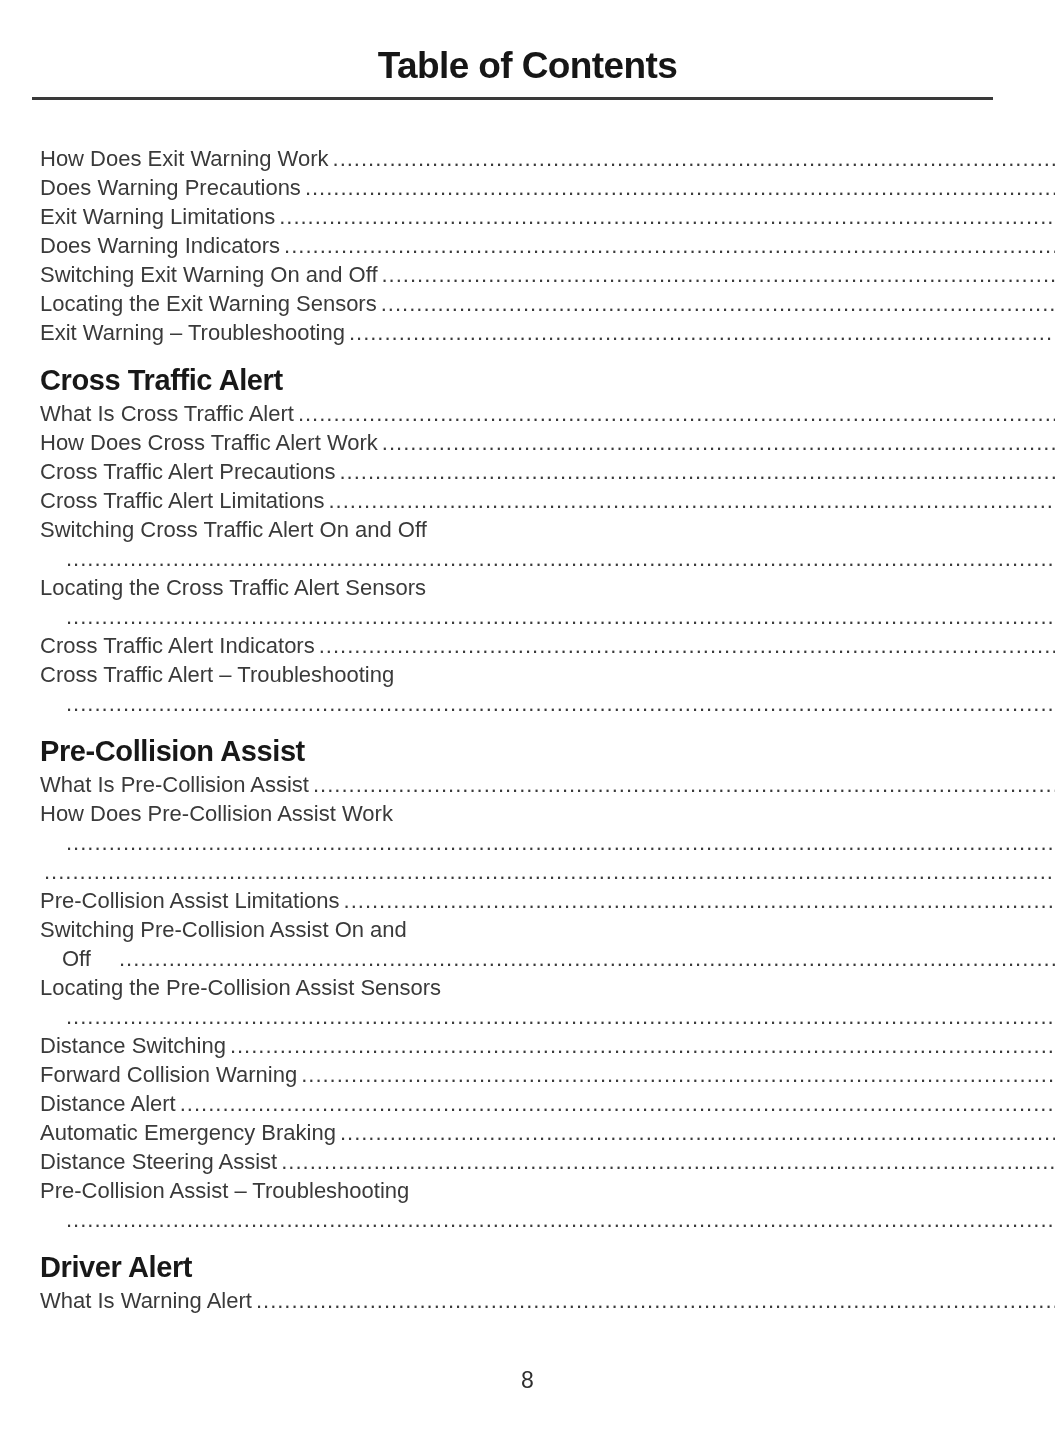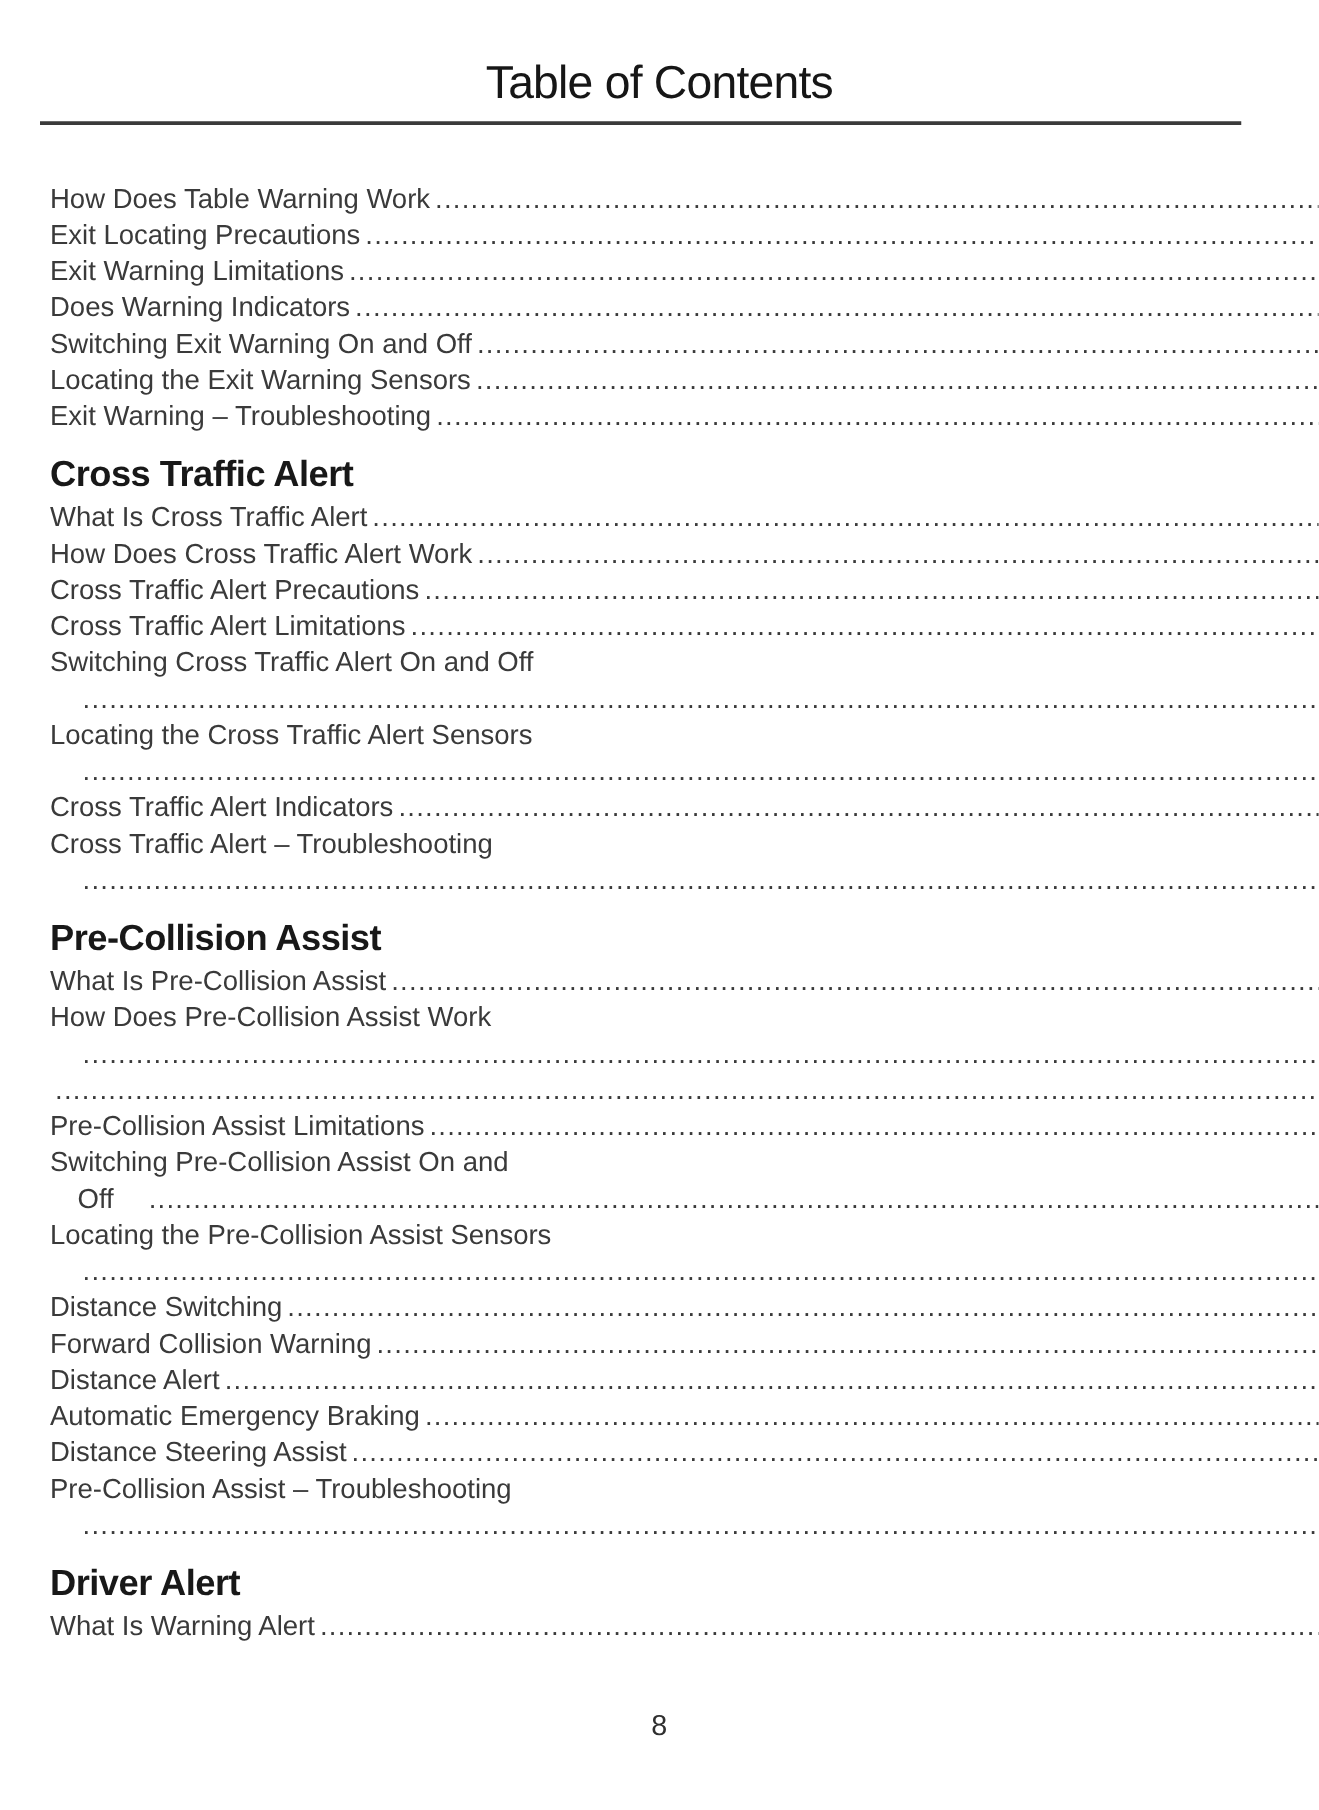--- a/index.html
+++ b/index.html
@@ -2,21 +2,21 @@
 <html><head>
 <meta charset="utf-8">
 <style>
   html,body { margin:0; padding:0; background:#ffffff; }
   .page {
     position:relative; width:1055px; height:1448px; background:#ffffff;
     font-family:"Liberation Sans", sans-serif; color:#3a3a3a; overflow:hidden;
   }
   .title {
     margin:0; padding-top:46px; text-align:center;
-    font-size:37px; line-height:40px; font-weight:normal;
+    font-size:37px; line-height:40px; font-weight:bold;
     color:#161616; letter-spacing:-0.6px;
   }
   .rule { height:3px; background:#3a3a3a; margin:11px 62px 0 32px; }
   .columns {
     position:absolute; top:144px; left:40px; right:63px;
     display:grid; grid-template-columns:1fr 1fr; column-gap:49px;
   }
   .toc-section { margin-top:18px; }
   .toc-section:first-child { margin-top:0; }
   .sec-heading {
@@ -44,25 +44,25 @@
 </head>
 <body>
 
 <div class="page">
   <h1 class="title">Table of Contents</h1>
   <div class="rule"></div>
   <div class="columns" id="toc-columns">
       <div class="col">
         <section class="toc-section">
           <div class="entry single">
-            <span class="t">How Does Table Warning Work</span>
+            <span class="t">How Does Exit Warning Work</span>
             <span class="leader"></span>
           </div>
           <div class="entry single">
-            <span class="t">Exit Locating Precautions</span>
+            <span class="t">Does Warning Precautions</span>
             <span class="leader"></span>
           </div>
           <div class="entry single">
             <span class="t">Exit Warning Limitations</span>
             <span class="leader"></span>
           </div>
           <div class="entry single">
             <span class="t">Does Warning Indicators</span>
             <span class="leader"></span>
           </div>

